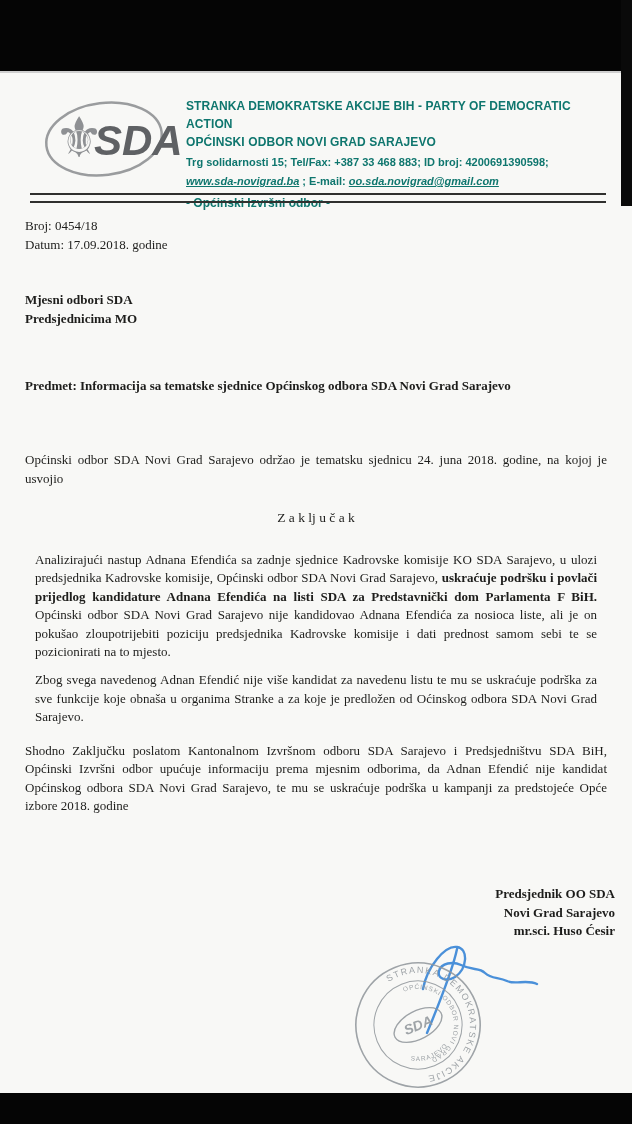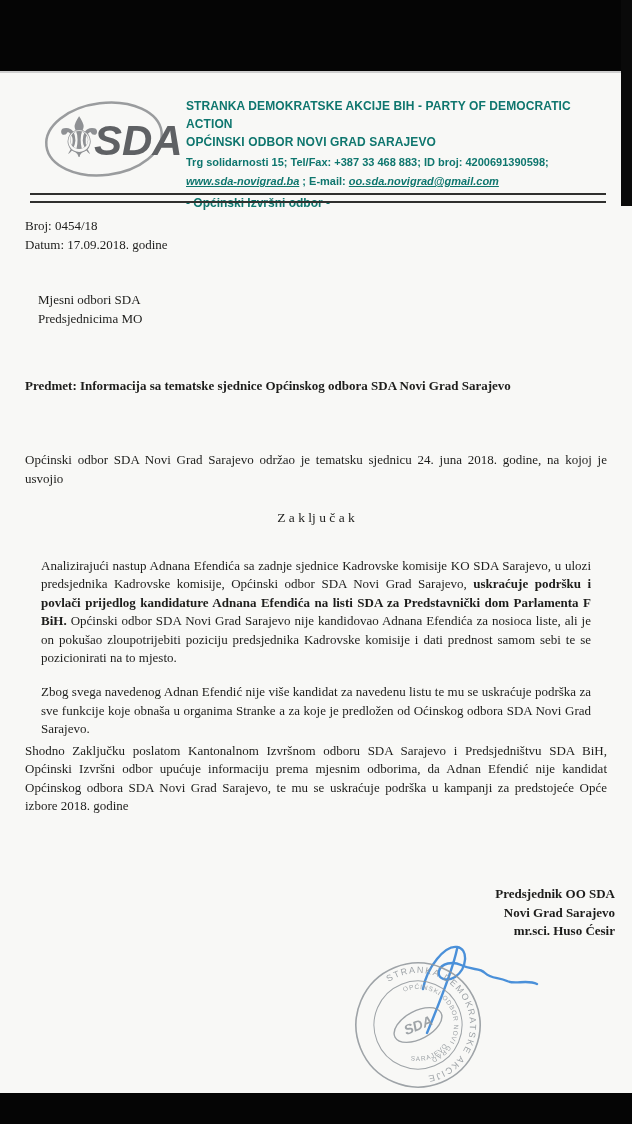--- a/index.html
+++ b/index.html
@@ -25,26 +25,26 @@
   .lh-line3{font-size:11px;line-height:19px;margin-top:2px;}
   .lh-line4{font-size:11px;line-height:19px;}
   .lh-link{font-style:italic;text-decoration:underline;text-align:right;}
   .lh-line5{font-size:12px;line-height:20px;text-align:left;margin-top:2px;padding-right:95px;}
   .rule-double{
     position:absolute;top:120px;left:30px;width:576px;height:6px;
     border-top:2px solid #30302e;border-bottom:2px solid #30302e;
   }
   
   .ref-block{position:absolute;top:144px;left:25px;font-size:13px;line-height:18.5px;}
-  .recipient{position:absolute;top:218px;left:38px;font-size:13px;line-height:18.5px;font-weight:normal;}
+  .recipient{position:absolute;top:218px;left:25px;font-size:13px;line-height:18.5px;font-weight:bold;}
   .subject{position:absolute;top:305px;left:25px;width:582px;font-size:13px;font-weight:bold;}
   .intro{position:absolute;top:378px;left:25px;width:582px;font-size:13px;line-height:18.5px;text-align:justify;}
   .zakljucak{position:absolute;top:437px;left:25px;width:582px;text-align:center;font-weight:normal;font-size:13.5px;}
   .main-paras{position:absolute;top:468px;left:25px;width:582px;font-size:13px;line-height:18.4px;text-align:justify;}
-  .main-paras p{margin:16px;}
+  .main-paras p{margin:10px;}
   .para3{position:absolute;top:669px;left:25px;width:582px;font-size:13px;line-height:18.4px;text-align:justify;}
   .sig-block{
     position:absolute;top:812px;left:420px;width:195px;
     font-size:13px;line-height:18.5px;font-weight:bold;text-align:right;
   }
   .signature-svg{position:absolute;top:864px;left:405px;}
   .stamp-svg{position:absolute;top:882px;left:345px;opacity:.85;}
   b,strong{font-weight:bold;}
 </style>
 </head>

